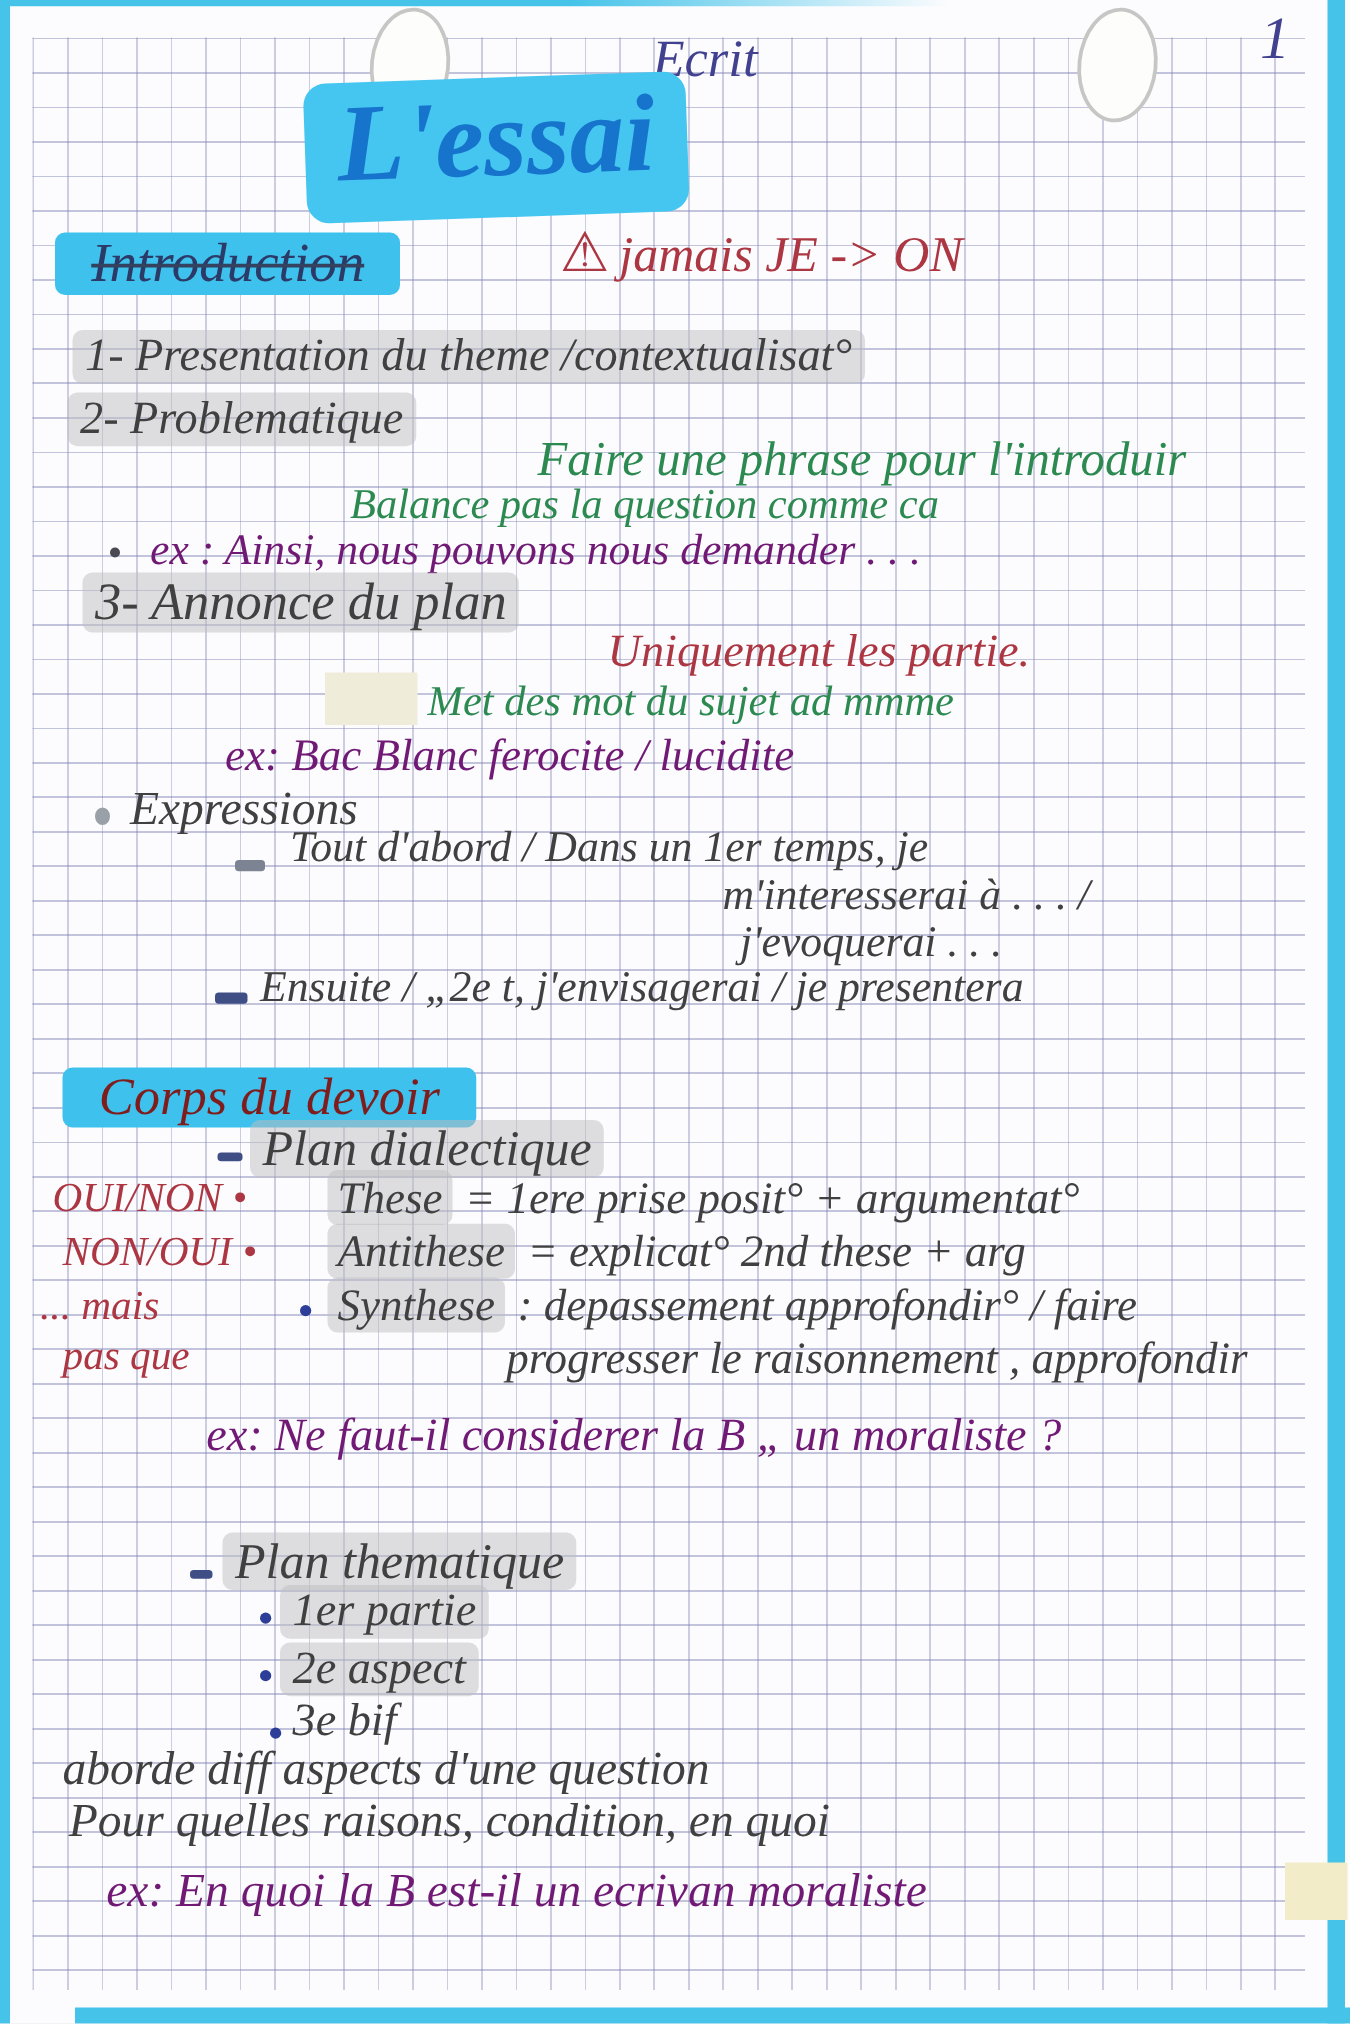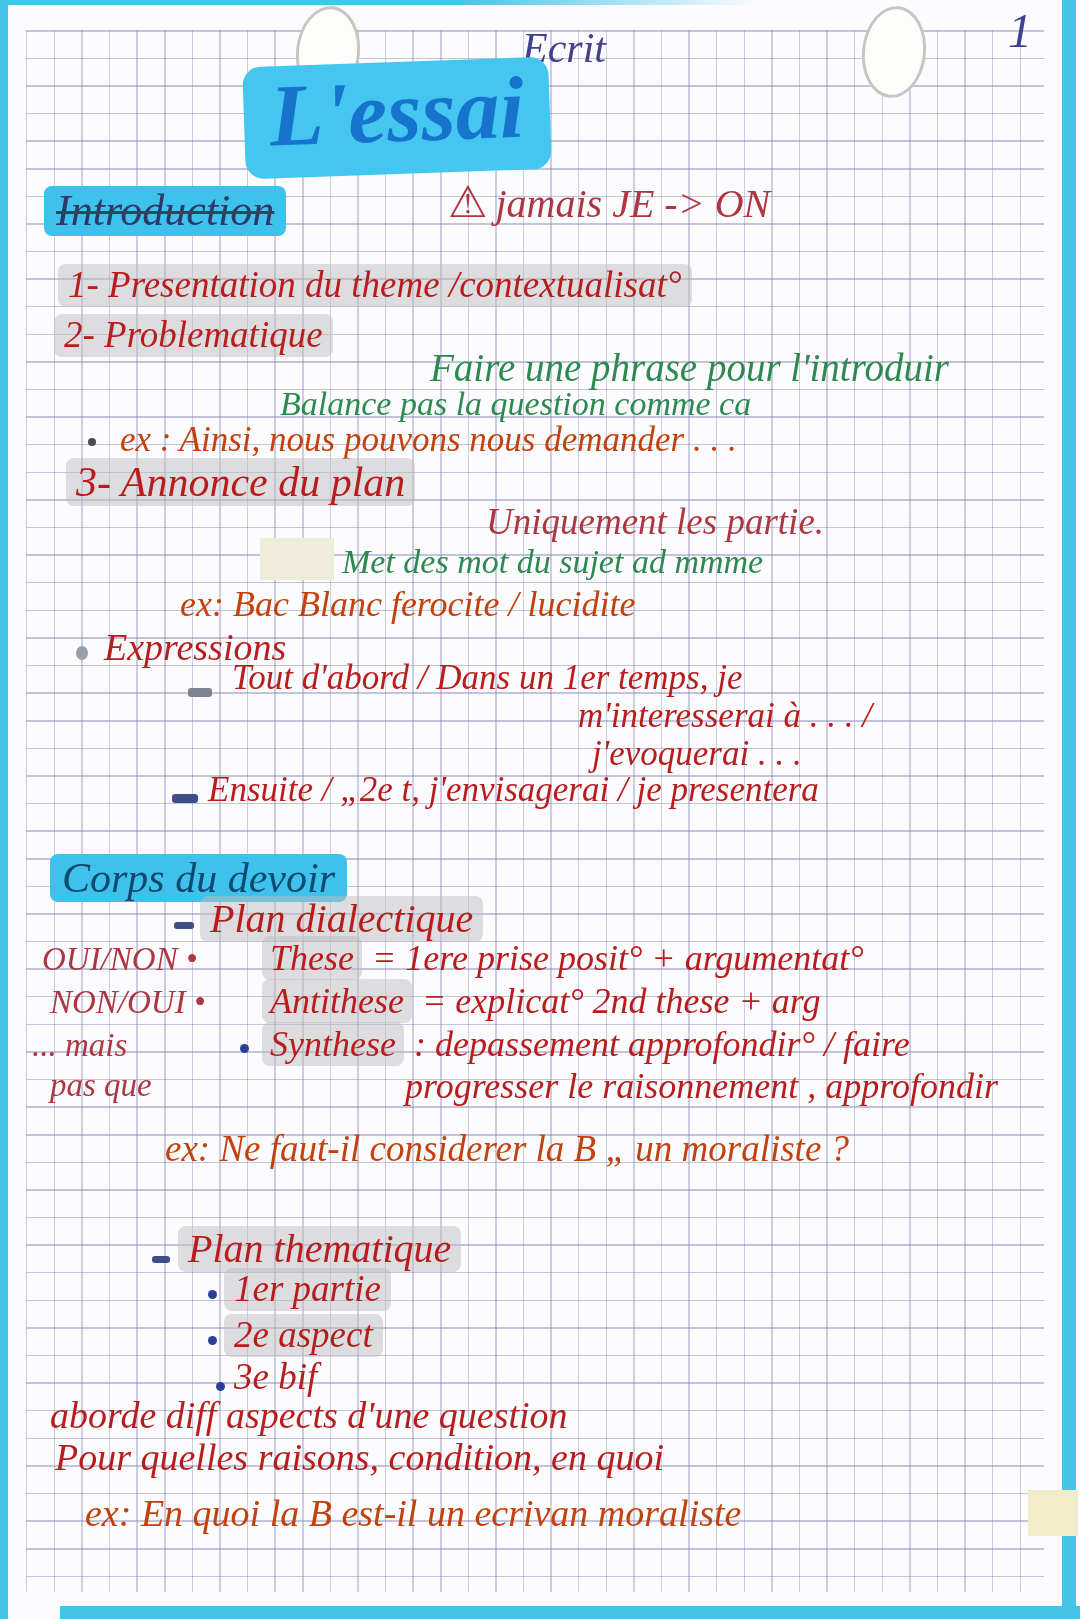--- a/index.html
+++ b/index.html
@@ -9,28 +9,28 @@
     font-family:"Liberation Serif","DejaVu Serif",serif;
     font-style:italic;
   }
   .grid{
     position:absolute; left:26px; top:30px; width:1018px; height:1562px;
     background-image:
       repeating-linear-gradient(to right, rgba(125,128,178,.38) 0 1.5px, transparent 1.5px 27.6px),
       repeating-linear-gradient(to bottom, rgba(125,128,178,.45) 0 1.5px, transparent 1.5px 27.6px);
   }
   .line{position:absolute; white-space:nowrap; line-height:1.05;}
-  .ink-blue{color:#b91c1c;}
-  .ink-dark{color:#c2410c;}
+  .ink-blue{color:#404040;}
+  .ink-dark{color:#701a75;}
   .ink-green{color:#2c8a51;}
   .ink-red{color:#ac3742;}
-  .ink-maroon{color:#0c4a6e;}
+  .ink-maroon{color:#7f1d1d;}
   .ink-head{color:#41418f;}
   .hl-gray{background:rgba(190,190,192,.5); border-radius:8px; padding:2px 10px;}
-  .hl-cyan{background:#3ec1ec; border-radius:8px; padding:2px 12px;}
+  .hl-cyan{background:#3ec1ec; border-radius:8px; padding:2px 29px;}
   .title{
     font-size:88px; font-weight:bold; color:#1774cc;
     background:#45c6f0; border-radius:18px; padding:4px 26px 16px 26px;
     transform:rotate(-2deg);
   }
   .strike{text-decoration:line-through; text-decoration-color:#33425f; text-decoration-thickness:3px;}
   .dot{position:absolute; border-radius:50%;}
   .dash{position:absolute; border-radius:3px;}
   .hole{
     position:absolute; width:58px; height:86px; border-radius:50%;

